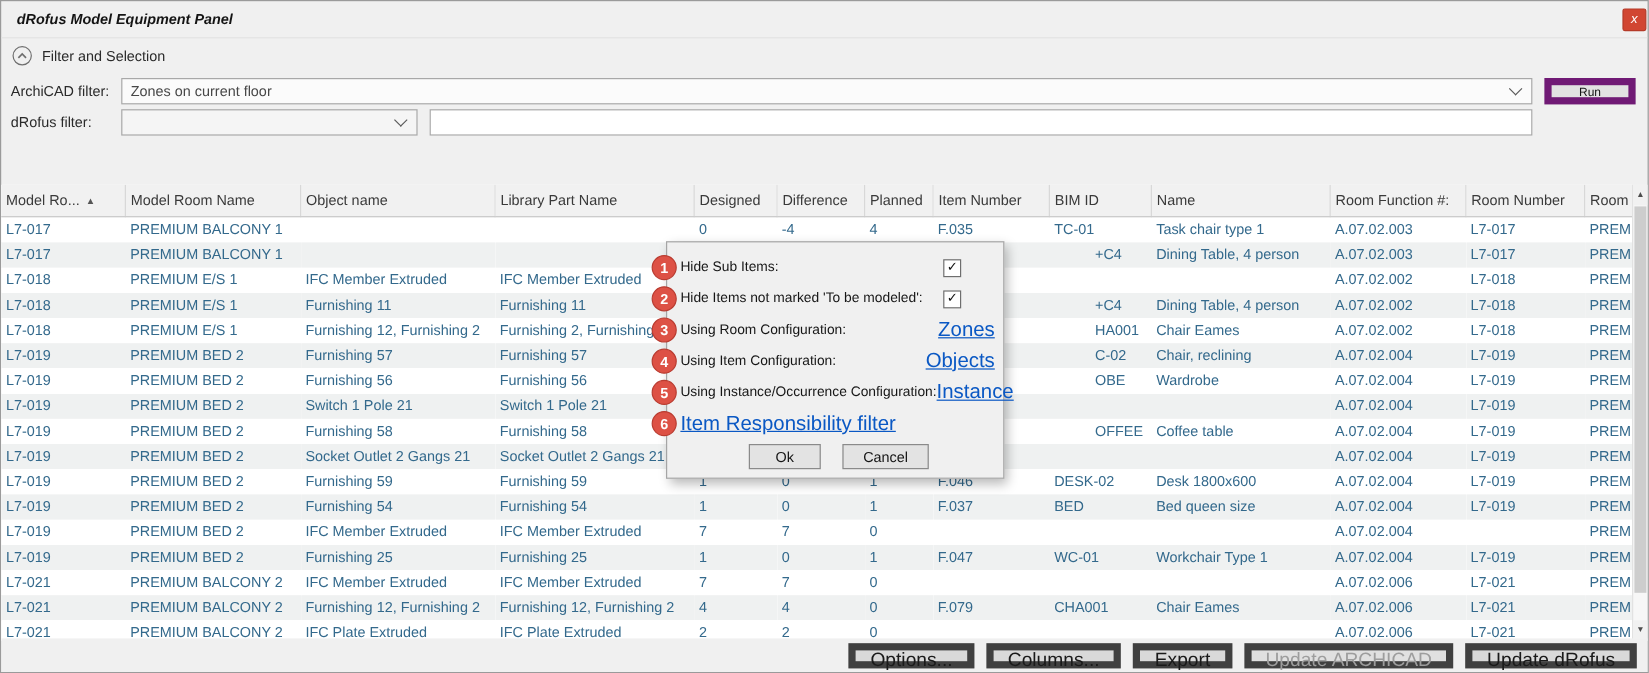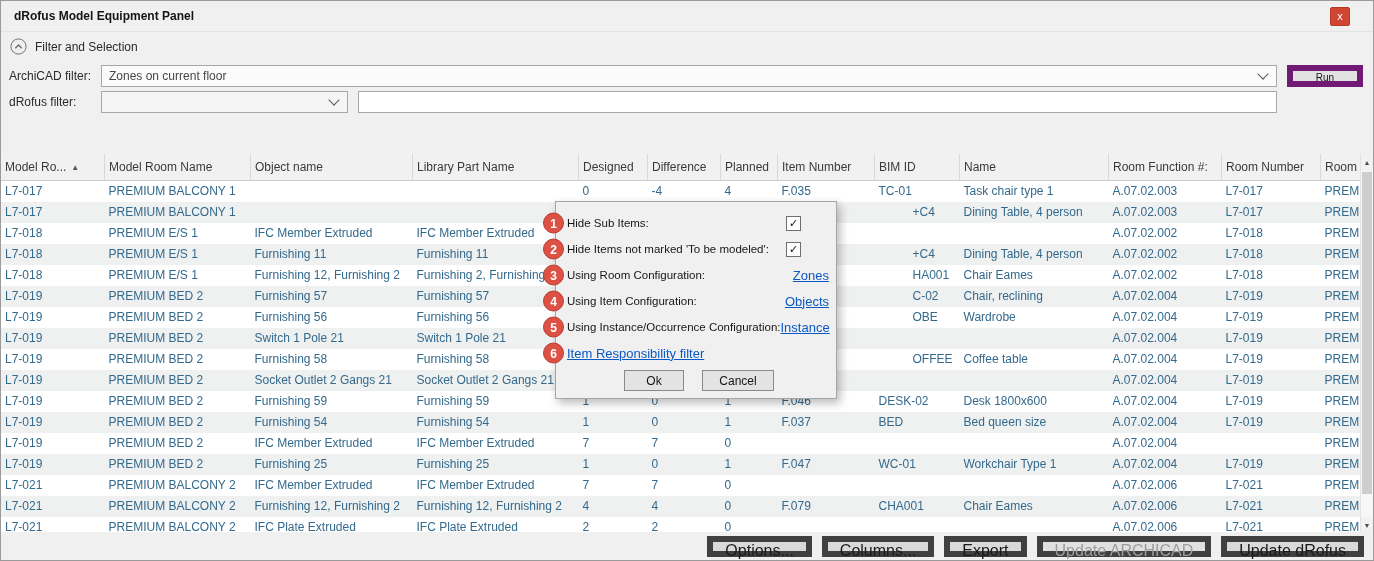--- a/index.html
+++ b/index.html
@@ -1,20 +1,20 @@
 <!DOCTYPE html>
 <html><head>
 <meta charset="utf-8">
 <style>
   html,body{margin:0;padding:0;}
   body{font-family:"Liberation Sans",sans-serif;background:#dcdcdc;cursor:default;}
   .window{position:relative;width:1374px;height:561px;background:#f0f0f0;border:1px solid #9a9a9a;box-sizing:border-box;overflow:hidden;}
 
   
-  .titlebar{height:30px;display:flex;align-items:center;padding:0 23px 0 13px;border-bottom:1px solid #e3e3e3;}
+  .titlebar{height:30px;display:flex;align-items:center;padding:0 1px 0 13px;border-bottom:1px solid #e3e3e3;font-style:italic;}
   .title{font-size:12px;font-weight:700;color:#141414;}
   .close-btn{margin-left:auto;width:20px;height:19px;background:#d14632;color:#fff;display:flex;align-items:center;justify-content:center;font-size:11px;line-height:1;border-radius:2px;border:1px solid #b53a28;box-sizing:border-box;}
 
   
   .section-row{height:29px;display:flex;align-items:center;gap:8px;padding-left:9px;}
   .collapse-icon{width:17px;height:17px;display:flex;align-items:center;justify-content:center;}
   .section-title{font-size:12px;color:#2a2a2a;}
 
   .filter-row{display:flex;align-items:center;margin:3px 10px 3px 8px;height:23px;}
   .flabel{flex:0 0 92px;font-size:12px;color:#2a2a2a;}
@@ -40,21 +40,21 @@
   .scrollbar{position:absolute;top:153px;right:0;width:13px;height:380px;background:#f7f7f7;border-left:1px solid #e2e2e2;box-sizing:border-box;}
   .sb-btn{height:17px;display:flex;align-items:center;justify-content:center;font-size:7px;color:#4d4d4d;background:#f1f1f1;}
   .sb-btn.down{position:absolute;bottom:0;left:0;right:0;}
   .sb-thumb{position:absolute;left:1px;top:18px;width:10px;height:322px;background:#cdcdcd;}
 
   
   .dialog{position:absolute;left:554px;top:200px;width:282px;background:#f0f0f0;border:1px solid #a5a5a5;box-shadow:3px 4px 9px rgba(0,0,0,0.28);box-sizing:border-box;padding:8px 5px 7px 11px;z-index:6;}
   .dlg-row{height:26px;display:flex;align-items:center;position:relative;}
   .dlg-label{font-size:11.5px;color:#161616;white-space:nowrap;flex:1;}
   .checkbox{flex:0 0 13px;width:13px;height:13px;background:#fff;border:1px solid #6e6e6e;box-sizing:content-box;display:flex;align-items:center;justify-content:center;font-size:11px;color:#111;margin-right:30px;line-height:1;}
-  .link{font-size:13px;color:#0a58c4;text-decoration:underline;white-space:nowrap;margin-left:auto;margin-right:2px;}
+  .link{font-size:17px;color:#0a58c4;text-decoration:underline;white-space:nowrap;margin-left:auto;margin-right:2px;}
   .link.standalone{margin-left:0;margin-right:auto;}
   .marker{position:absolute;left:-24px;top:50%;transform:translateY(-50%);width:21px;height:21px;border-radius:50%;background:#dd5145;border:1px solid #b93c31;box-sizing:border-box;color:#fff;font-size:12px;font-weight:700;display:flex;align-items:center;justify-content:center;z-index:7;}
   .dlg-buttons{display:flex;justify-content:center;gap:18px;margin-top:4px;}
   .dlg-btn{height:21px;min-width:60px;background:#e3e3e3;border:1px solid #8a8a8a;font-family:inherit;font-size:12px;color:#141414;padding:0 14px;}
   .dlg-btn.cancel{min-width:72px;}
 
   
   .footer{position:absolute;bottom:0;left:0;right:0;height:28px;background:#f0f0f0;display:flex;align-items:center;justify-content:flex-end;gap:10px;padding-right:9px;}
   .footer .btn{height:21px;min-width:78px;background:#d9d9d9;border:6px solid #404040;font-family:inherit;font-size:16px;color:#1a1a1a;padding:0 12px;}
   .footer .btn.disabled{color:#9d9d9d;background:#e0e0e0;}

